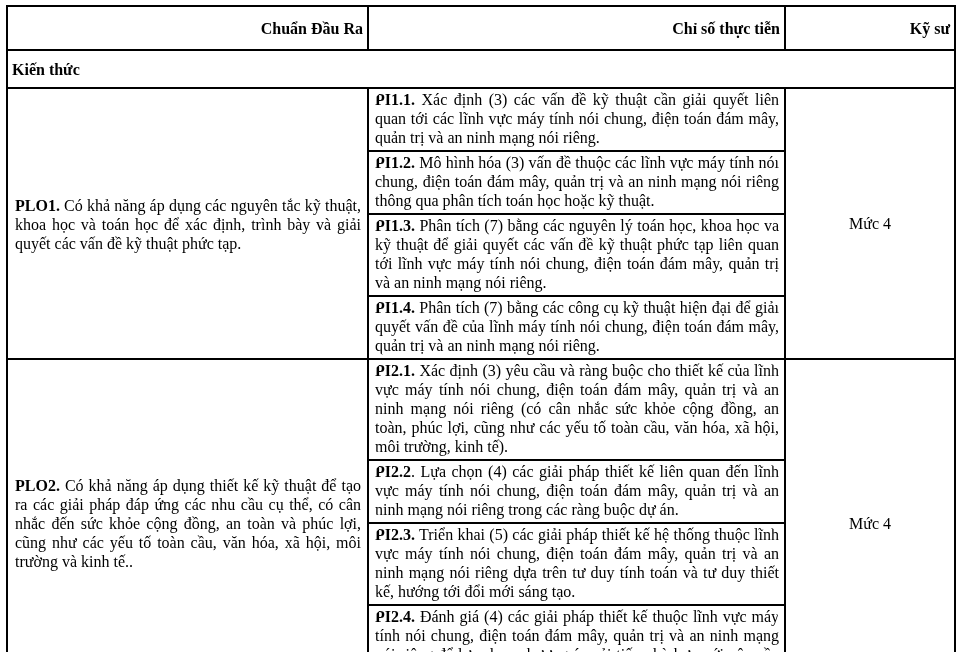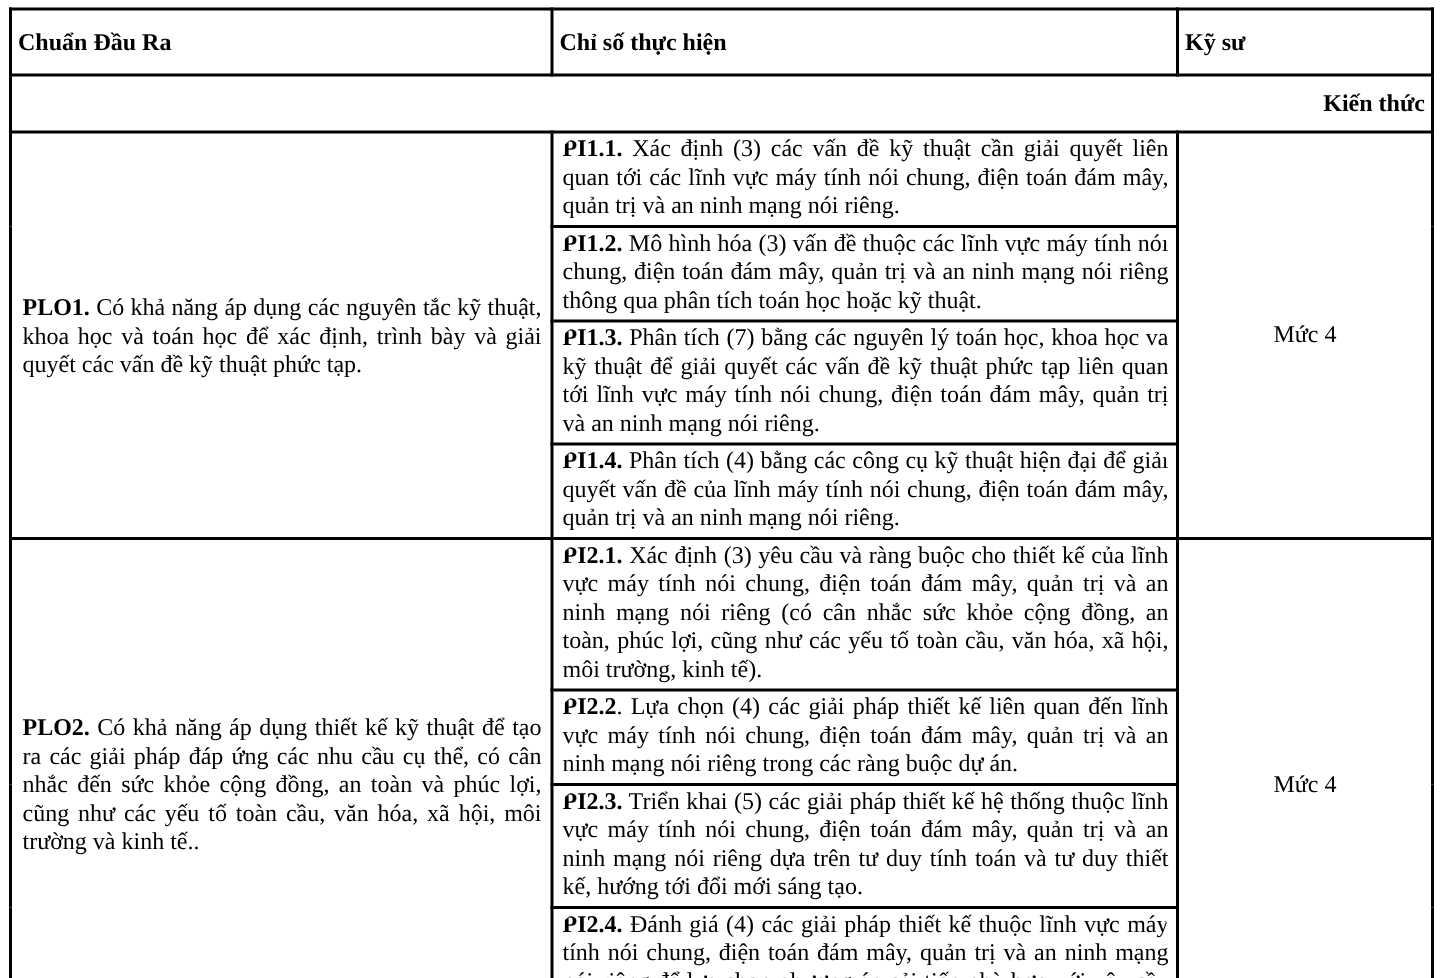--- a/index.html
+++ b/index.html
@@ -22,28 +22,28 @@
   table.outcomes col.c3 { width: 170px; }
   table.outcomes th,
   table.outcomes td {
     border: 2px solid #000000;
     font-size: 16px;
     line-height: 19px;
     overflow: hidden;
   }
   th.hdr {
     font-weight: bold;
-    text-align: left;
+    text-align: right;
     vertical-align: middle;
     height: 38px;
     padding: 2px 4px;
   }
   td.section {
     font-weight: bold;
-    text-align: right;
+    text-align: left;
     vertical-align: middle;
     height: 32px;
     padding: 2px 4px;
   }
   td.plo {
     vertical-align: middle;
     text-align: justify;
     padding: 2px 6px 1px 7px;
   }
   td.pi {
@@ -64,42 +64,42 @@
 
 <table class="outcomes">
   <colgroup>
     <col class="c1">
       <col class="c2">
       <col class="c3">
   </colgroup>
   <thead>
     <tr>
       <th class="hdr">Chuẩn Đầu Ra</th>
-      <th class="hdr">Chỉ số thực hiện</th>
+      <th class="hdr">Chỉ số thực tiễn</th>
       <th class="hdr">Kỹ sư</th>
     </tr>
   </thead>
   <tbody>
     <tr>
       <td class="section" colspan="3">Kiến thức</td>
     </tr>
 
     <tr>
       <td class="plo" rowspan="4"><span class="b">PLO1.</span><span> Có khả năng áp dụng các nguyên tắc kỹ thuật, khoa học và toán học để xác định, trình bày và giải quyết các vấn đề kỹ thuật phức tạp.</span></td>
       <td class="pi"><span class="b">PI1.1.</span><span> Xác định (3) các vấn đề kỹ thuật cần giải quyết liên quan tới các lĩnh vực máy tính nói chung, điện toán đám mây, quản trị và an ninh mạng nói riêng.</span></td>
       <td class="level" rowspan="4">Mức 4</td>
     </tr>
     <tr>
       <td class="pi"><span class="b">PI1.2.</span><span> Mô hình hóa (3) vấn đề thuộc các lĩnh vực máy tính nói chung, điện toán đám mây, quản trị và an ninh mạng nói riêng thông qua phân tích toán học hoặc kỹ thuật.</span></td>
     </tr>
     <tr>
       <td class="pi"><span class="b">PI1.3.</span><span> Phân tích (7) bằng các nguyên lý toán học, khoa học và kỹ thuật để giải quyết các vấn đề kỹ thuật phức tạp liên quan tới lĩnh vực máy tính nói chung, điện toán đám mây, quản trị và an ninh mạng nói riêng.</span></td>
     </tr>
     <tr>
-      <td class="pi"><span class="b">PI1.4.</span><span> Phân tích (4) bằng các công cụ kỹ thuật hiện đại để giải quyết vấn đề của lĩnh máy tính nói chung, điện toán đám mây, quản trị và an ninh mạng nói riêng.</span></td>
+      <td class="pi"><span class="b">PI1.4.</span><span> Phân tích (7) bằng các công cụ kỹ thuật hiện đại để giải quyết vấn đề của lĩnh máy tính nói chung, điện toán đám mây, quản trị và an ninh mạng nói riêng.</span></td>
     </tr>
 
     <tr>
       <td class="plo" rowspan="4"><span class="b">PLO2.</span><span> Có khả năng áp dụng thiết kế kỹ thuật để tạo ra các giải pháp đáp ứng các nhu cầu cụ thể, có cân nhắc đến sức khỏe cộng đồng, an toàn và phúc lợi, cũng như các yếu tố toàn cầu, văn hóa, xã hội, môi trường và kinh tế..</span></td>
       <td class="pi"><span class="b">PI2.1.</span><span> Xác định (3) yêu cầu và ràng buộc cho thiết kế của lĩnh vực máy tính nói chung, điện toán đám mây, quản trị và an ninh mạng nói riêng (có cân nhắc sức khỏe cộng đồng, an toàn, phúc lợi, cũng như các yếu tố toàn cầu, văn hóa, xã hội, môi trường, kinh tế).</span></td>
       <td class="level" rowspan="4">Mức 4</td>
     </tr>
     <tr>
       <td class="pi"><span class="b">PI2.2</span><span>. Lựa chọn (4) các giải pháp thiết kế liên quan đến lĩnh vực máy tính nói chung, điện toán đám mây, quản trị và an ninh mạng nói riêng trong các ràng buộc dự án.</span></td>
     </tr>

